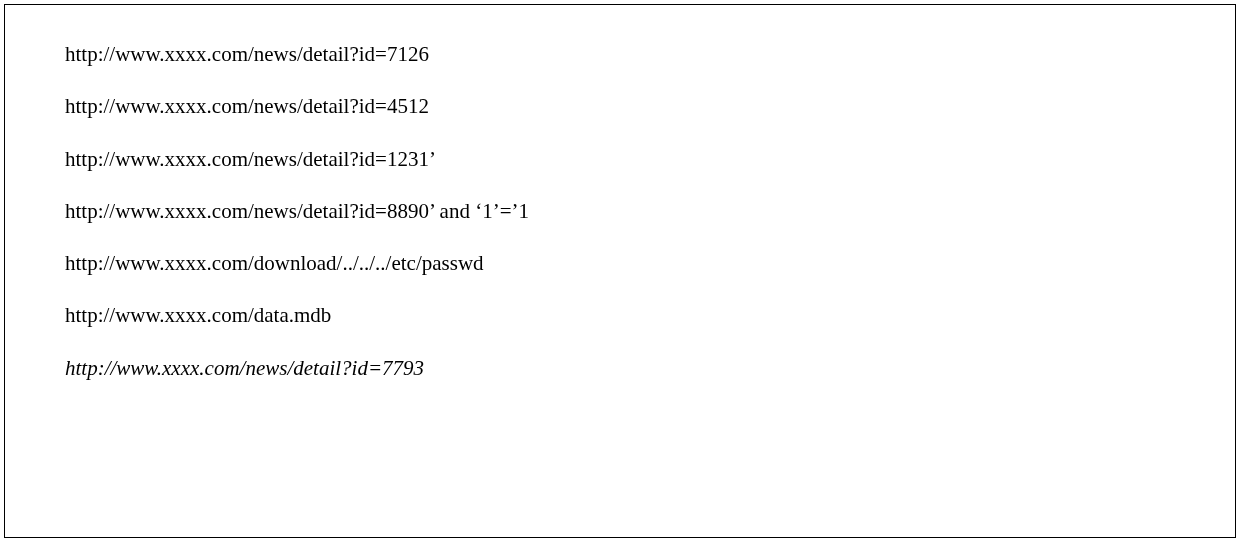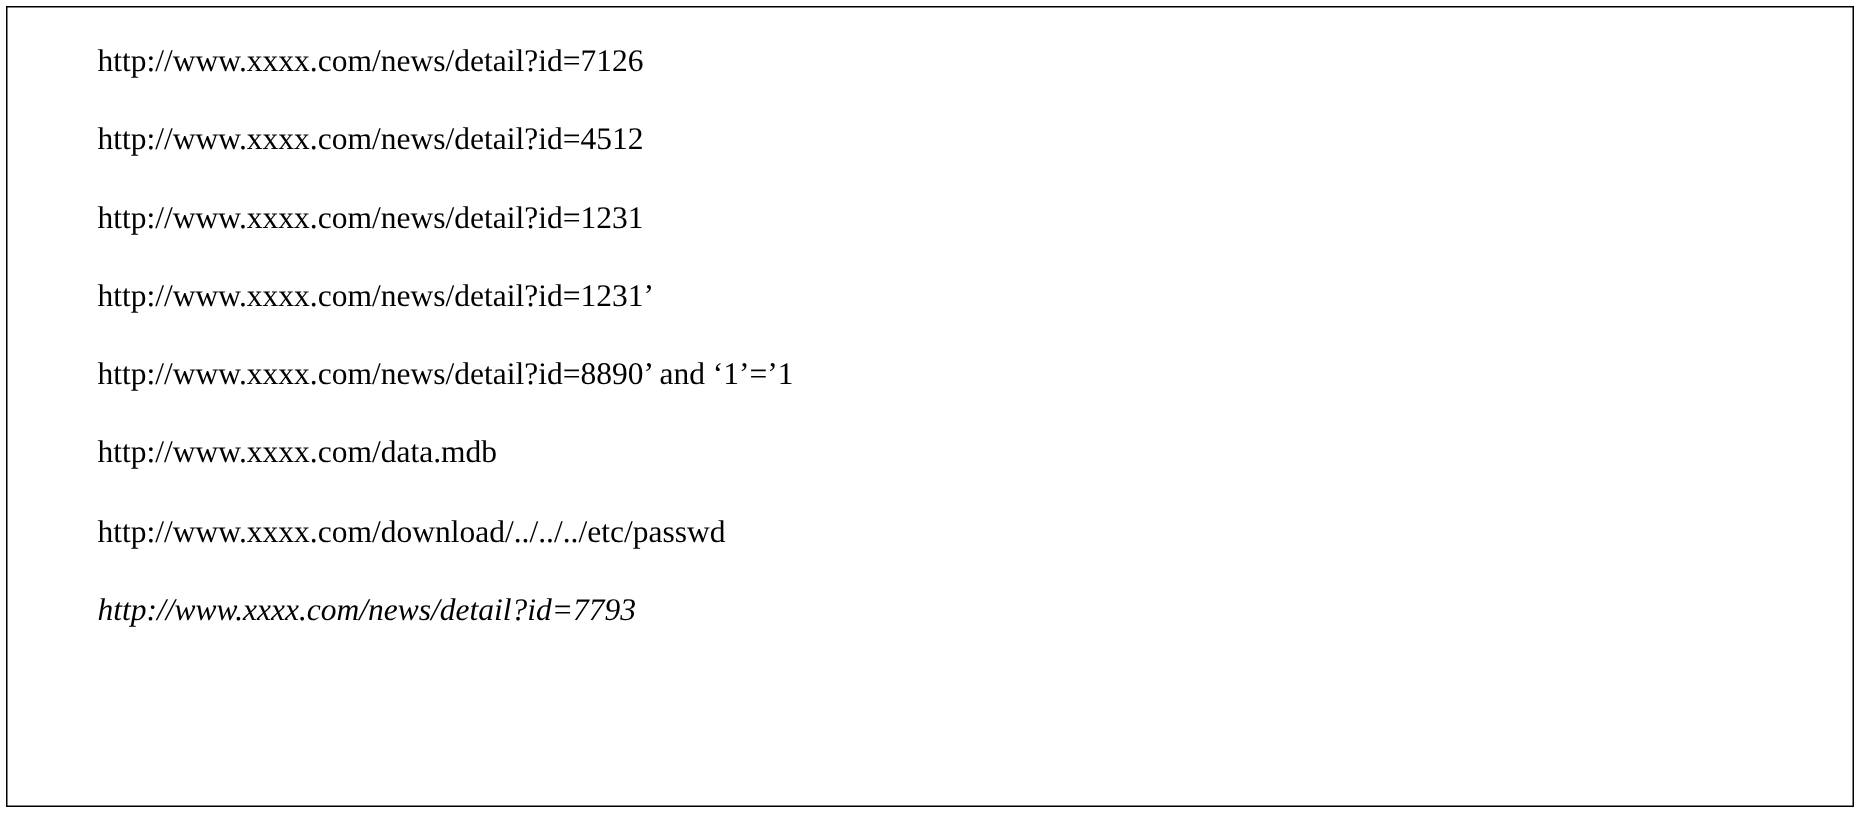--- a/index.html
+++ b/index.html
@@ -13,37 +13,36 @@
       background: #ffffff;
       font-family: "Times New Roman", Times, serif;
       font-size: 21px;
       color: #000000;
       padding: 4px;
     }
     .container {
       border: 1.5px solid #000000;
       width: 100%;
       height: 100%;
-      padding: 22px 60px 18px 60px;
+      padding: 36px 60px 18px 60px;
     }
     .url-line {
       line-height: 1.3;
       margin-bottom: 25px;
       white-space: nowrap;
     }
     .url-line:last-child {
       margin-bottom: 0;
       font-style: italic;
     }
   </style>
 </head>
 <body>
 
 <div class="container">
   <div class="url-line">http://www.xxxx.com/news/detail?id=7126</div>
   <div class="url-line">http://www.xxxx.com/news/detail?id=4512</div>
-  <div class="url-line">http://www.xxxx.com/news/detail?id=1231</div>
   <div class="url-line">http://www.xxxx.com/news/detail?id=1231’</div>
   <div class="url-line">http://www.xxxx.com/news/detail?id=8890’ and ‘1’=’1</div>
+  <div class="url-line">http://www.xxxx.com/download/../../../etc/passwd</div>
   <div class="url-line">http://www.xxxx.com/data.mdb</div>
-  <div class="url-line">http://www.xxxx.com/download/../../../etc/passwd</div>
   <div class="url-line">http://www.xxxx.com/news/detail?id=7793</div>
 </div>
 
 </body></html>

